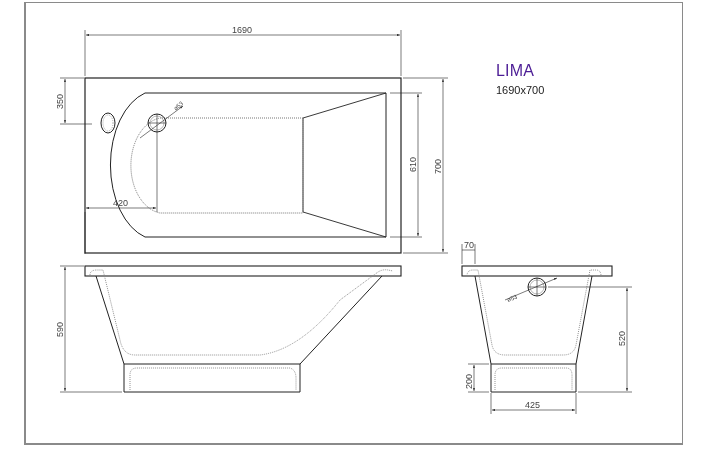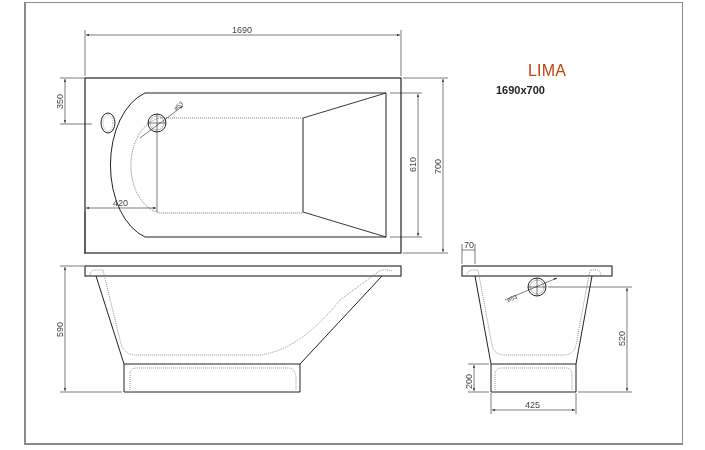--- a/index.html
+++ b/index.html
@@ -1,20 +1,20 @@
 <!DOCTYPE html>
 <html><head>
   <meta charset="utf-8">
   <style>
     html, body { margin: 0; padding: 0; background: #ffffff; }
     body { width: 705px; height: 450px; position: relative; overflow: hidden; font-family: "Liberation Sans", sans-serif; }
     .sheet { position: absolute; left: 24px; top: 2px; width: 659px; height: 443px; border-left: 2px solid #8a8a8a; border-right: 1px solid #8a8a8a; border-top: 1px solid #8a8a8a; border-bottom: 2px solid #8a8a8a; box-sizing: border-box; background: #fff; }
     svg { position: absolute; left: 0; top: 0; }
-    .title { position: absolute; left: 496px; top: 62px; font-size: 16px; color: #c2410c; letter-spacing: 0.2px; margin-left: 32px; }
-    .subtitle { position: absolute; left: 496px; top: 84px; font-size: 11px; color: #222; font-weight: bold; }
+    .title { position: absolute; left: 496px; top: 62px; font-size: 16px; color: #4c1d95; letter-spacing: 0.2px; }
+    .subtitle { position: absolute; left: 496px; top: 84px; font-size: 11px; color: #222; }
     .dim { font-family: "Liberation Sans", sans-serif; font-size: 9px; fill: #444; }
     .dim-small { font-family: "Liberation Sans", sans-serif; font-size: 6px; fill: #444; }
   </style>
 </head>
 <body>
 
 <div class="sheet"></div>
 
 <svg width="705" height="450" viewBox="0 0 705 450">
   <defs>

